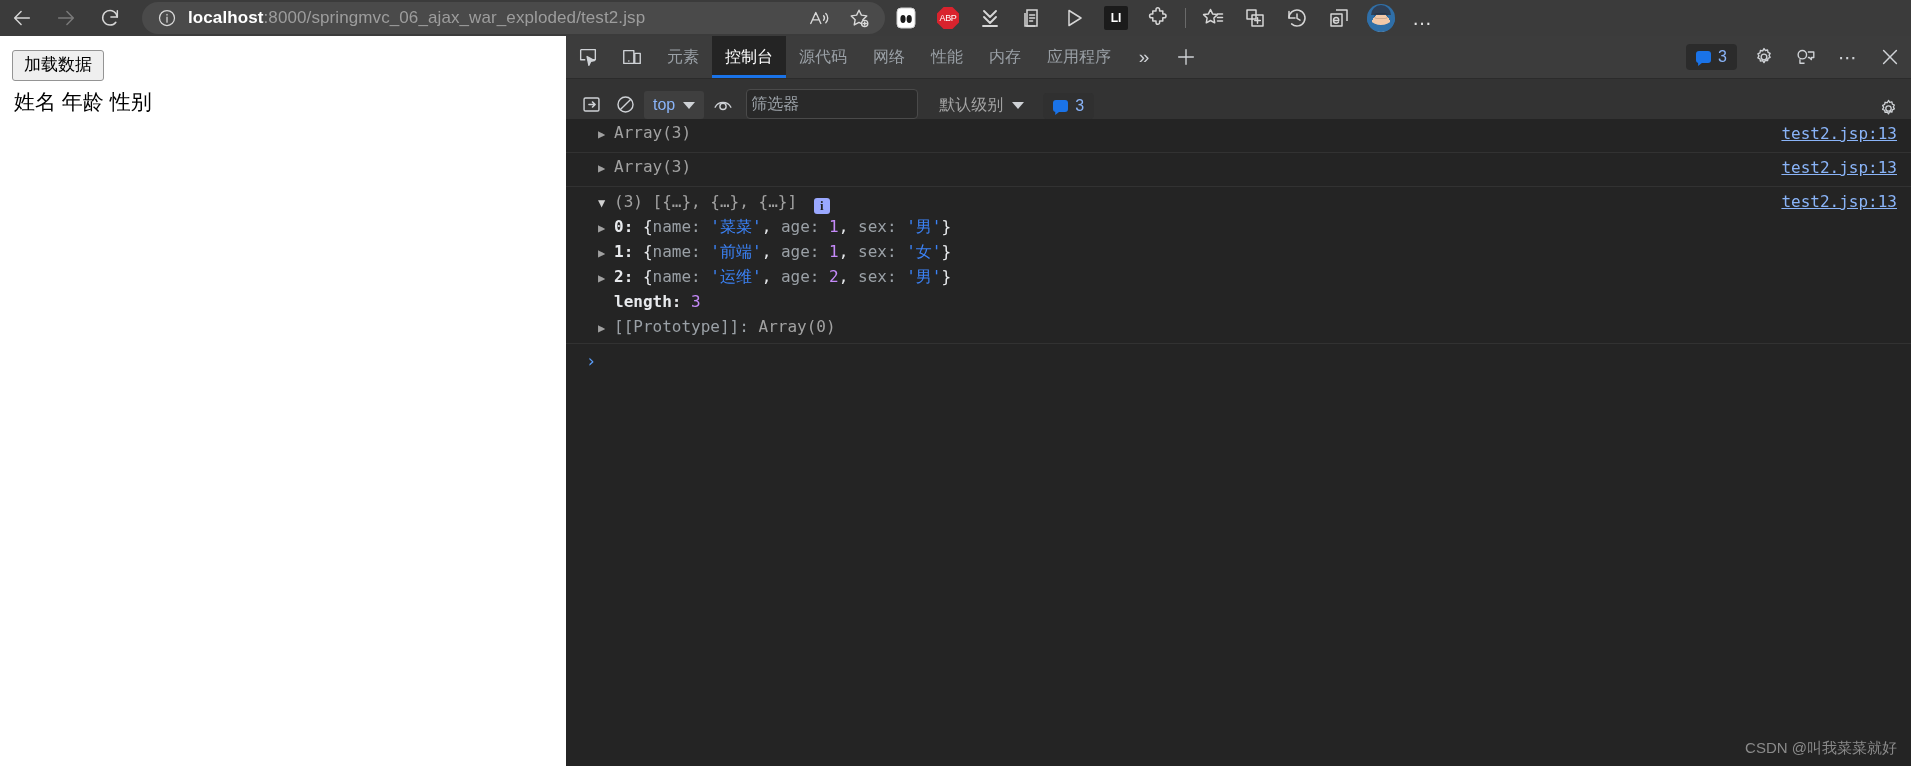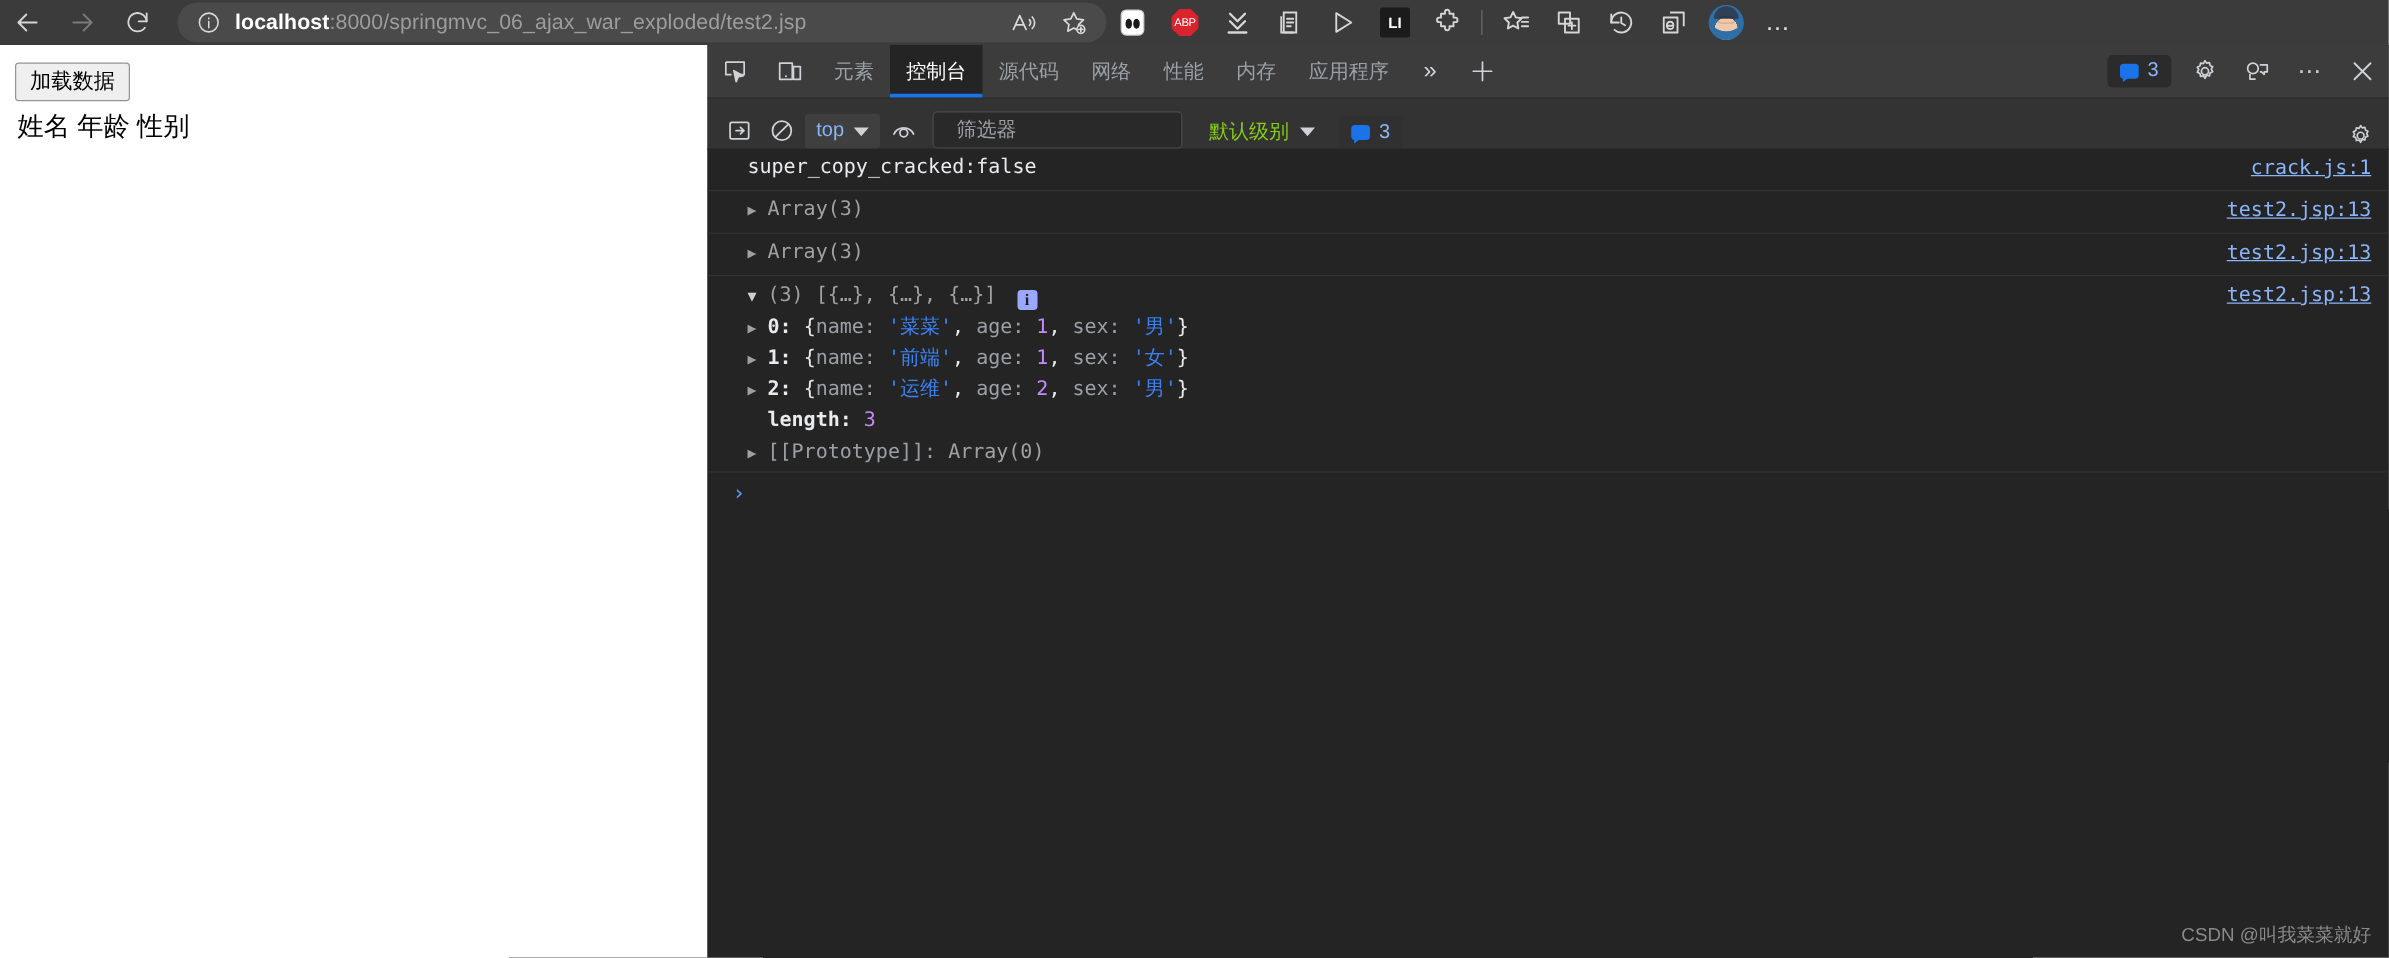--- a/index.html
+++ b/index.html
@@ -138,24 +138,24 @@
     flex:0 0 auto;
   }
   .ctx-select{
     display:flex;align-items:center;gap:8px;background:#3f3f3f;border-radius:3px;
     height:28px;padding:0 9px;color:#8ab4f8;font-size:16px;margin:0 2px;flex:0 0 auto;
   }
   .caret{width:0;height:0;border-left:6px solid transparent;border-right:6px solid transparent;
     border-top:7px solid #cfd2d6;}
   .filter-input{
     flex:0 0 auto;width:162px;height:28px;background:#292929;border:1px solid #4a4a4a;border-radius:4px;
-    color:#9aa0a6;font-size:16px;display:flex;align-items:center;padding:0 18px;margin-left:6px;
+    color:#9aa0a6;font-size:16px;display:flex;align-items:center;padding:0 4px;margin-left:6px;
   }
   .level-select{
-    display:flex;align-items:center;gap:9px;height:28px;padding:0 9px;color:#84cc16;font-size:16px;
+    display:flex;align-items:center;gap:9px;height:28px;padding:0 9px;color:#a3a3a3;font-size:16px;
     margin-left:12px;flex:0 0 auto;
   }
   .cbar-badge{
     display:flex;align-items:center;gap:7px;background:#303030;border-radius:4px;
     padding:4px 10px;margin-left:10px;font-size:16px;color:#8ab4f8;flex:0 0 auto;
   }
   .cbar-badge .bubble{
     width:15px;height:12px;background:#1a73e8;border-radius:3px;position:relative;flex:0 0 auto;
   }
   .cbar-badge .bubble:after{
@@ -443,24 +443,20 @@
       <div class="cbar-gear">
         <svg width="21" height="21" viewBox="0 0 24 24" fill="none" stroke="currentColor" stroke-width="1.5">
           <circle cx="12" cy="12" r="3.1"></circle>
           <path d="M12 2.8l1.4 2.1 2.5-.5.5 2.5 2.3 1.1-1.2 2.2 1.2 2.2-2.3 1.1-.5 2.5-2.5-.5L12 18.1l-1.4-2.1-2.5.5-.5-2.5-2.3-1.1 1.2-2.2L5.3 8.5l2.3-1.1.5-2.5 2.5.5z" stroke-linejoin="round"></path>
         </svg>
       </div>
     </div>
 
     <div class="console">
 
-      <div class="msg">
-        <span>super_copy_cracked:false</span>
-        <span class="src">crack.js:1</span>
-      </div>
 
       <div class="msg">
         <span class="arrow">▶</span><span class="objline">Array(3)</span>
         <span class="src">test2.jsp:13</span>
       </div>
 
       <div class="msg">
         <span class="arrow">▶</span><span class="objline">Array(3)</span>
         <span class="src">test2.jsp:13</span>
       </div>

